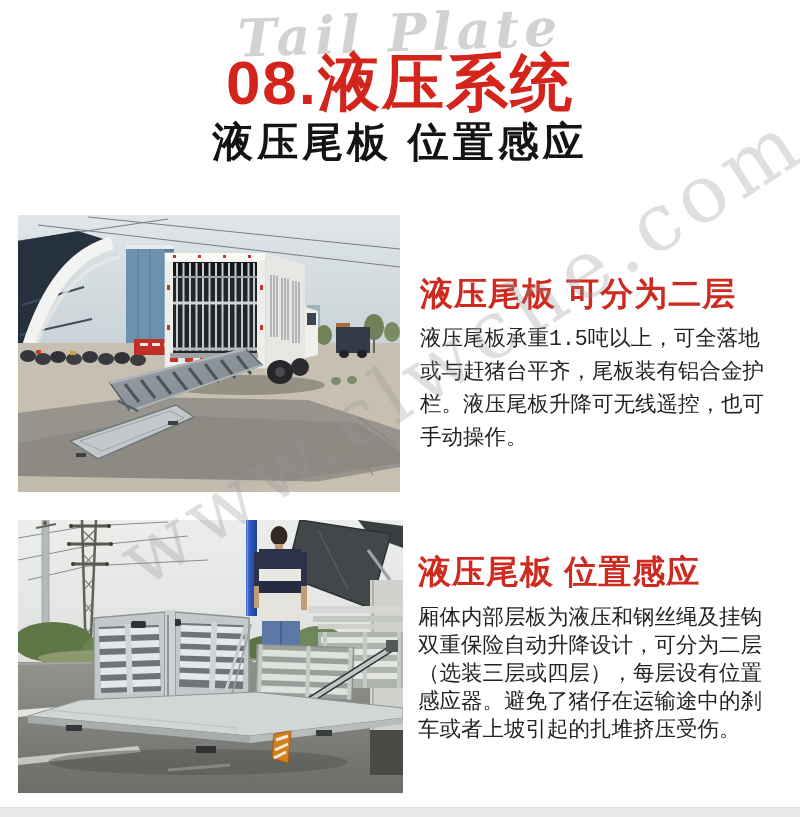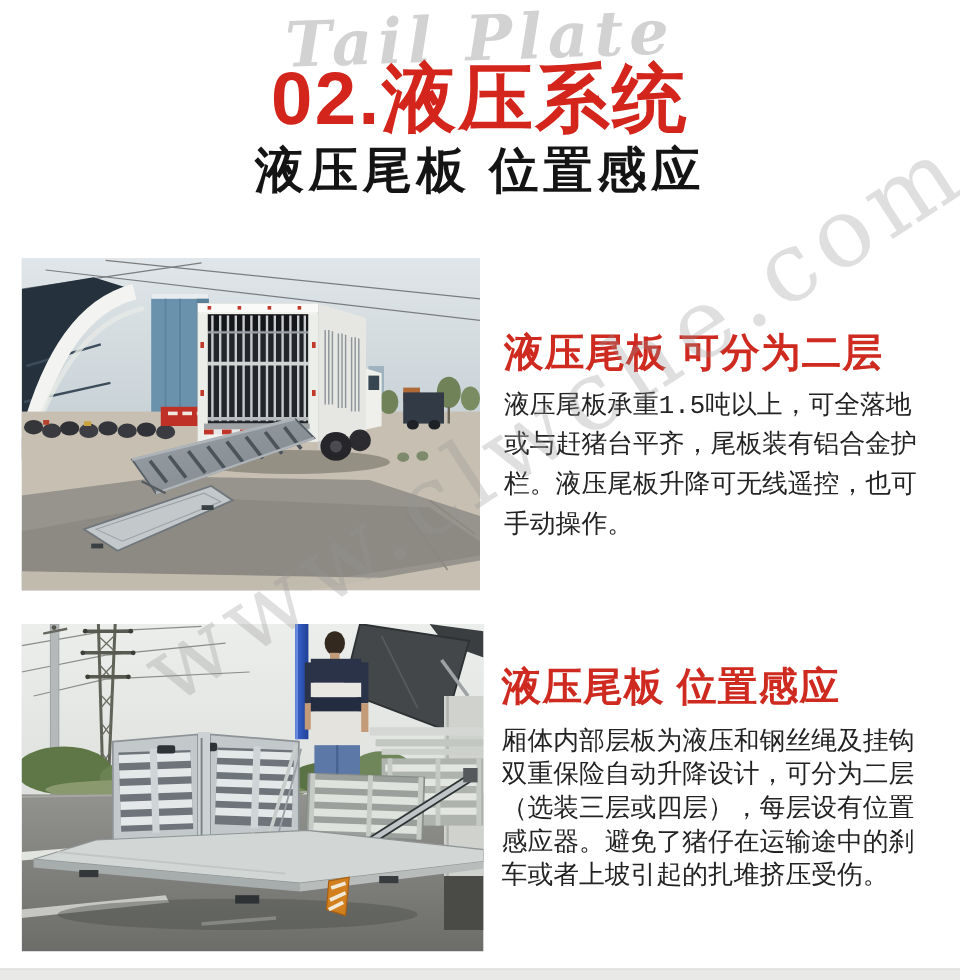--- a/index.html
+++ b/index.html
@@ -66,21 +66,21 @@
     background:#e9e9e7; border-top:1px solid #dedddb;
   }
 </style>
 </head>
 <body>
 
 <div class="page">
 
   <div class="script-watermark">Tail Plate</div>
 
-  <h1 class="page-title">02.液压系统</h1>
+  <h1 class="page-title">08.液压系统</h1>
 
   <h2 class="page-subtitle">液压尾板 位置感应</h2>
 
   <div class="photo photo-1" aria-label="白色畜禽运输车尾部，液压尾板坡道降至地面">
     <svg width="382" height="277" viewBox="0 0 382 277" xmlns="http://www.w3.org/2000/svg">
       <defs>
         <linearGradient id="sky1" x1="0" y1="0" x2="0" y2="1">
           <stop offset="0" stop-color="#e0e6e9"></stop>
             <stop offset="1" stop-color="#c4ced3"></stop>
         </linearGradient>

